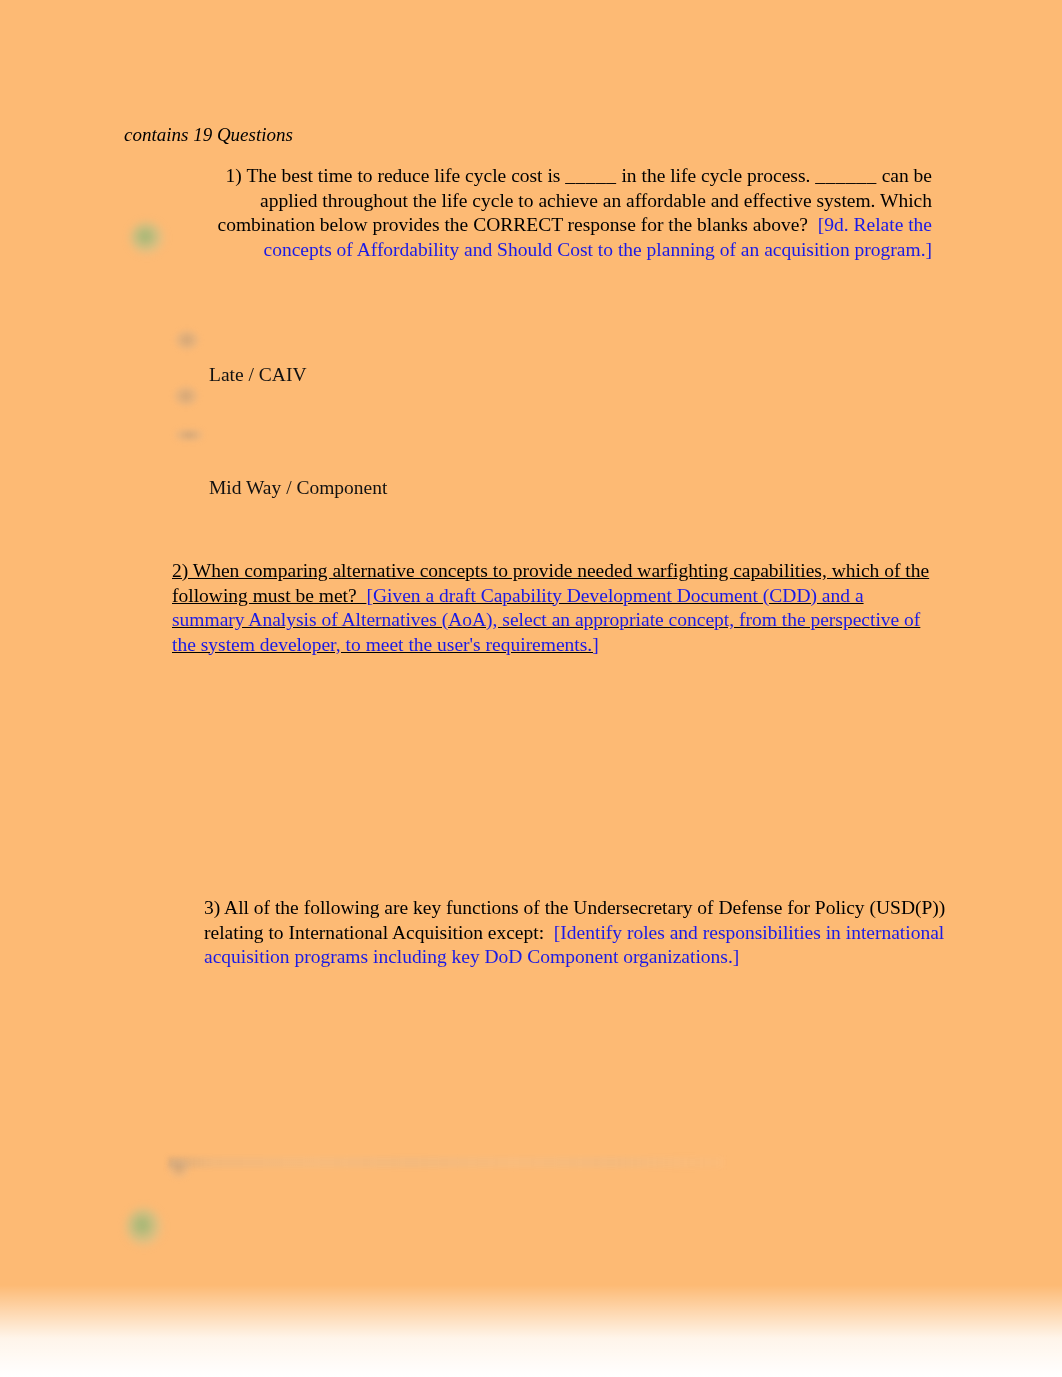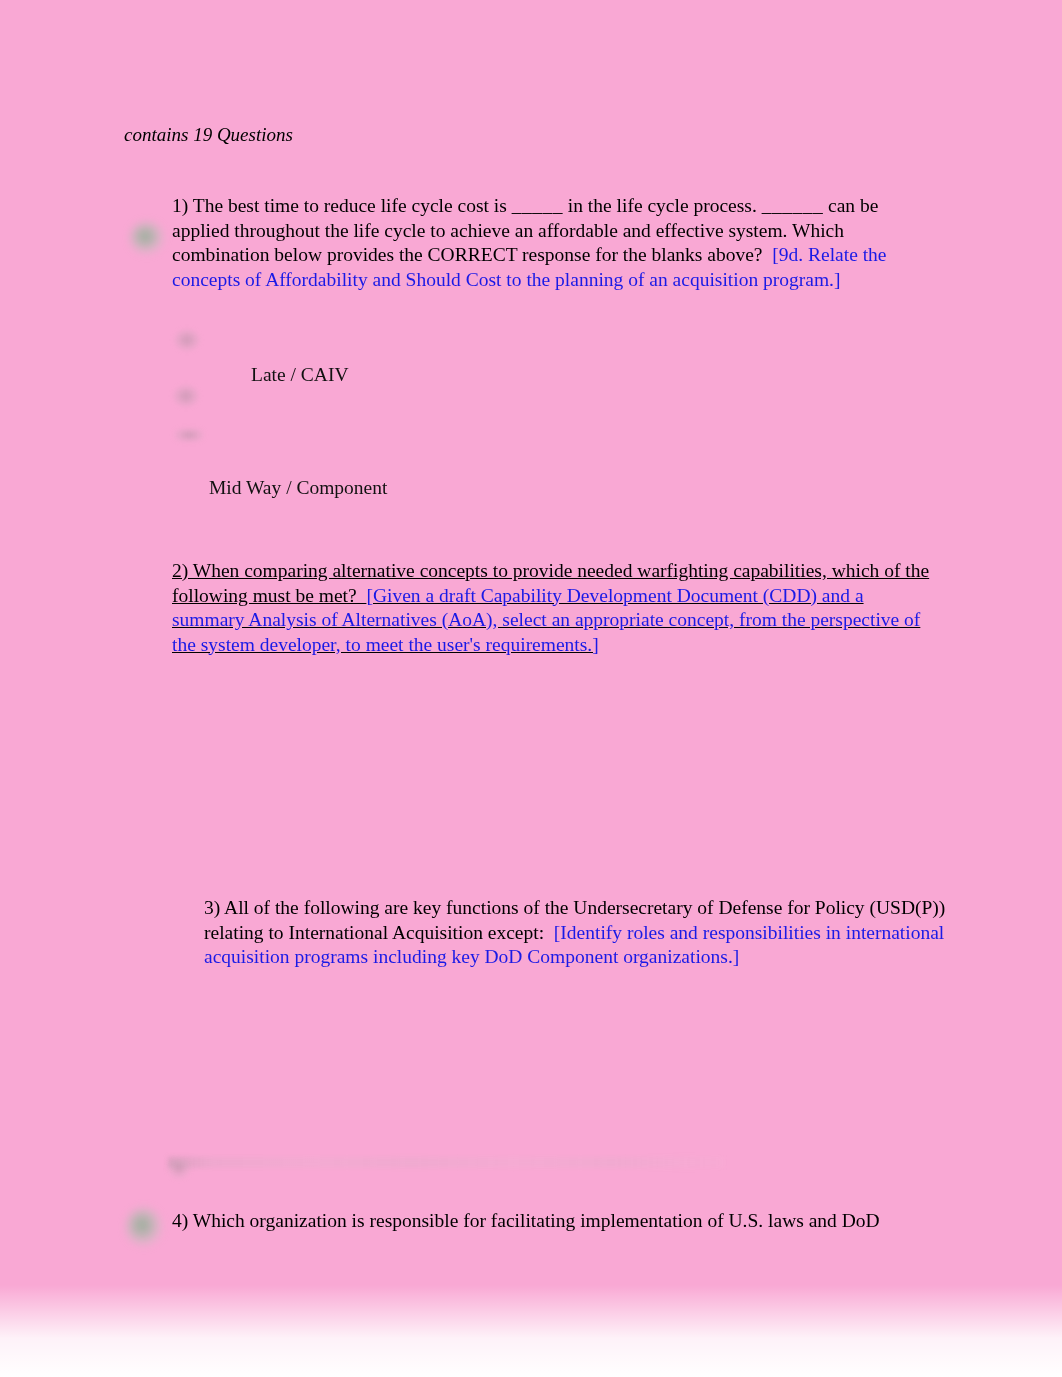--- a/index.html
+++ b/index.html
@@ -16,21 +16,21 @@
     font-family: "Liberation Serif", "DejaVu Serif", serif;
     color: #000000;
     -webkit-font-smoothing: antialiased;
   }
 
   .page {
     position: absolute;
     inset: 0;
     width: 1062px;
     height: 1377px;
-    background: #f9a8d4;
+    background: #fdba74;
   }
 
   
   .doc-header {
     position: absolute;
     left: 124px;
     top: 123px;
     font-size: 19px;
     font-style: italic;
     line-height: 1.25;
@@ -39,21 +39,21 @@
 
   
   .question {
     position: absolute;
     left: 172px;
     width: 760px;
     font-size: 19.5px;
     line-height: 24.5px;
     text-align: left;
   }
-  .q1 { top: 194px; }
+  .q1 { top: 164px; text-align: right; }
   .q2 { top: 559px; text-decoration: underline; }
   .q3 { top: 896px; margin-left: 32px; }
   .q4 { top: 1209px; white-space: nowrap; width: 820px; }
 
   .qtext { color: #000000; }
   .objective {
     color: #1a1ae6;
   }
   .blank {
     letter-spacing: 0.5px;
@@ -62,21 +62,21 @@
   
   .option {
     position: absolute;
     left: 209px;
     font-size: 19.5px;
     line-height: 24px;
     color: #111111;
     white-space: nowrap;
   }
   .opt1 { top: 308px; }
-  .opt2 { top: 363px; margin-left: 42px; }
+  .opt2 { top: 363px; }
   .opt3 { top: 419px; }
   .opt4 { top: 476px; }
 
   
   .ghost-radio {
     position: absolute;
     width: 26px;
     height: 22px;
     border-radius: 50%;
     background: radial-gradient(ellipse at center,
@@ -180,19 +180,16 @@
 
   <div class="question q3">
     <span class="qtext">3) All of the following are key functions of the Undersecretary of Defense for Policy (USD(P)) relating to International Acquisition except:&nbsp;&nbsp;</span><span class="objective">[Identify roles and responsibilities in international acquisition programs including key DoD Component organizations.]</span>
   </div>
 
   <div class="ghost-line"></div>
   <div class="ghost-dot"></div>
 
   <div class="green-blob gb2"></div>
 
-  <div class="question q4">
-    <span class="qtext">4) Which organization is responsible for facilitating implementation of U.S. laws and DoD</span>
-  </div>
 
   <div class="bottom-fade"></div>
 
 </div>
 
 </body></html>

